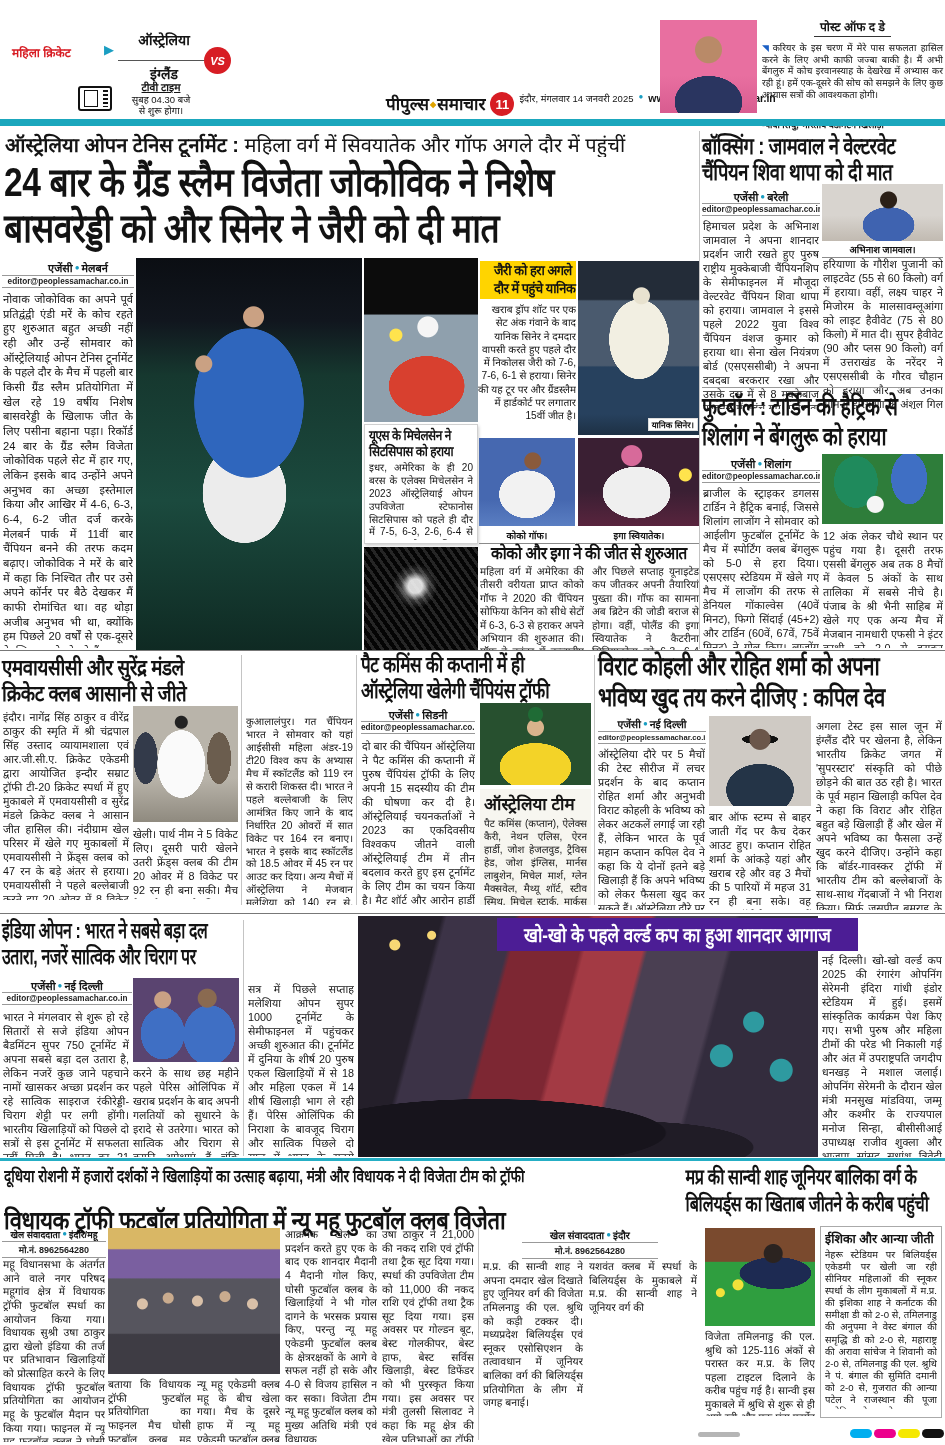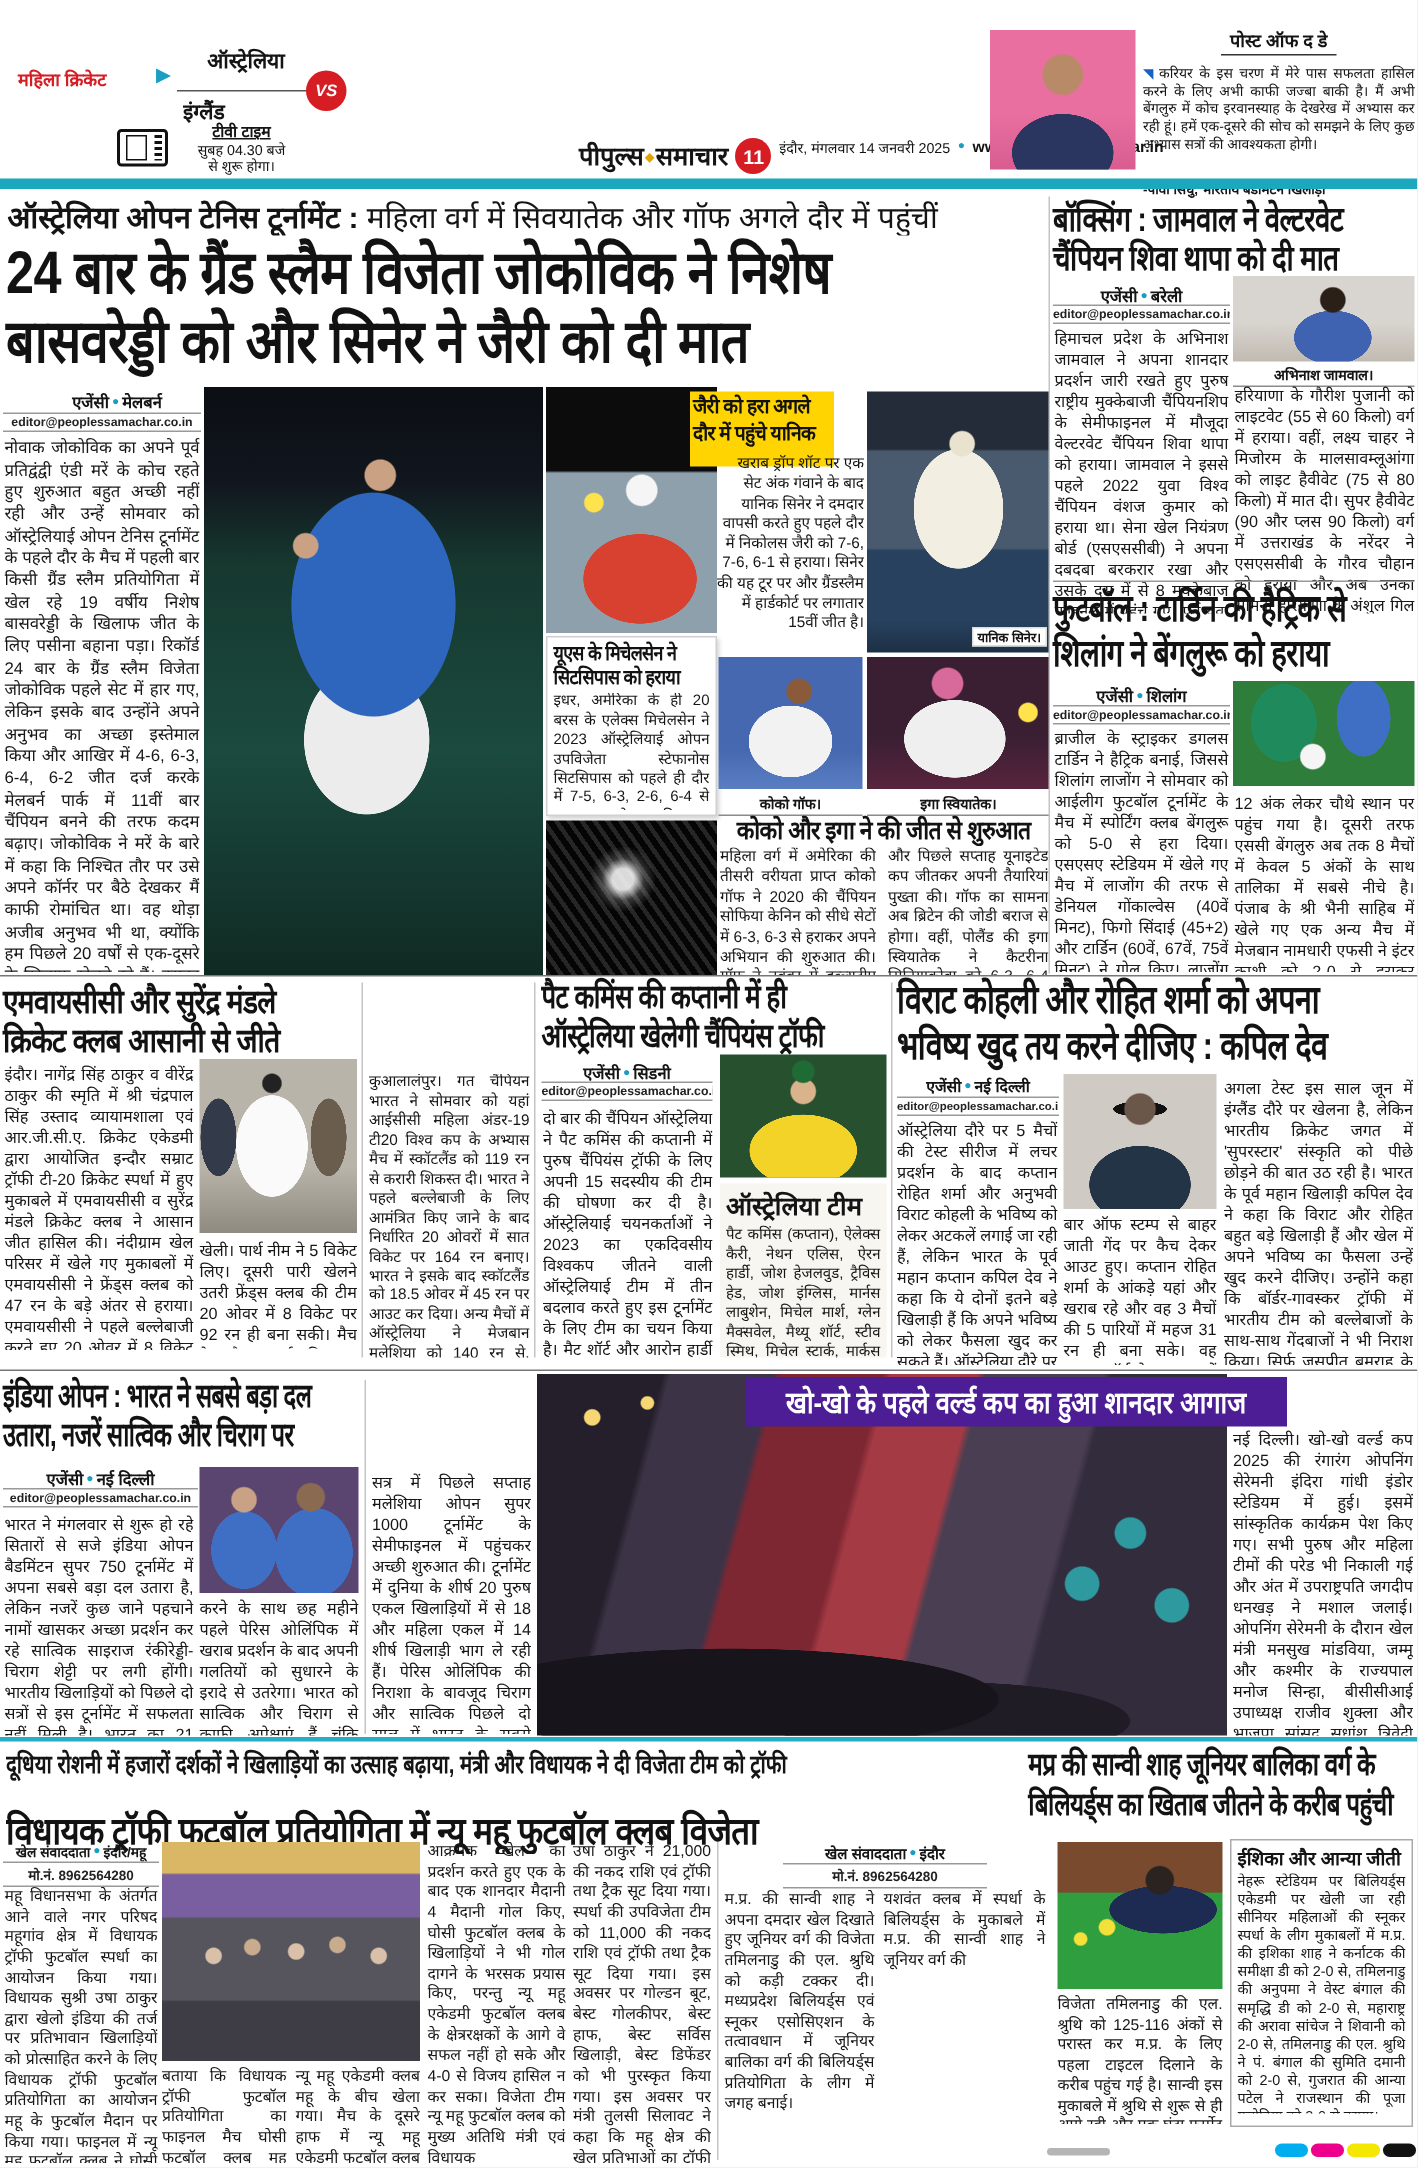--- a/index.html
+++ b/index.html
@@ -26,21 +26,21 @@
 </style>
 </head>
 <body>
 
 <div id="page">
 
   <div class="abs" style="left:12px;top:44px;width:92px;color:#d71d24;font-weight:700;font-size:12px;white-space:nowrap">महिला क्रिकेट</div>
   <span class="abs" style="left:104px;top:42px;color:#1a9ec2;font-size:13px">▶</span>
   <div class="abs nw" style="left:122px;top:30px;width:84px;text-align:center;font-weight:700;font-size:14px">ऑस्ट्रेलिया</div>
   <div class="hline" style="left:118px;top:60px;width:90px;background:#555"></div>
-  <div class="abs nw" style="left:122px;top:64px;width:84px;text-align:left;font-weight:700;font-size:14px">इंग्लैंड</div>
+  <div class="abs nw" style="left:122px;top:64px;width:84px;text-align:center;font-weight:700;font-size:14px">इंग्लैंड</div>
   <div class="abs" style="left:204px;top:47px;width:27px;height:27px;border-radius:50%;background:#d71d24;color:#fff;font-weight:800;font-style:italic;font-size:11px;display:flex;align-items:center;justify-content:center">
       <span>VS</span>
     </div>
   <div class="tv" style="left:78px;top:86px"></div>
   <div class="abs nw" style="left:116px;top:80px;width:90px;text-align:center;font-weight:700;font-size:10.5px;text-decoration:underline">टीवी टाइम</div>
   <div class="abs nw" style="left:116px;top:93px;width:90px;text-align:center;font-size:9.5px">सुबह 04.30 बजे</div>
   <div class="abs nw" style="left:116px;top:104px;width:90px;text-align:center;font-size:9.5px">से शुरू होगा।</div>
 
 
   <div class="abs" style="left:386px;top:92px;width:280px;height:26px;display:flex;align-items:flex-start;gap:5px;white-space:nowrap">
@@ -77,21 +77,21 @@
   <div class="abs" style="left:364px;top:424px;width:114px;height:120px;background:#fff;border:1px solid #d0d0d0;box-shadow:1px 2px 3px rgba(0,0,0,.18);padding:3px 4px;box-sizing:border-box">
     <div class="hl" style="font-size:13.5px;line-height:1.2">
       <span class="ln" style="transform:scaleX(.88)">यूएस के मिचेलसेन ने</span>
       <span class="ln" style="transform:scaleX(.88)">सिटसिपास को हराया</span>
     </div>
     <div class="bd" style="font-size:10px;line-height:1.28;margin-top:2px;height:78px">इधर, अमेरिका के ही 20 बरस के एलेक्स मिचेलसेन ने 2023 ऑस्ट्रेलियाई ओपन उपविजेता स्टेफानोस सिटसिपास को पहले ही दौर में 7-5, 6-3, 2-6, 6-4 से हराकर उलटफेर कर दिया।</div>
   </div>
 
   <div class="ph" style="left:364px;top:547px;width:114px;height:103px;background:radial-gradient(circle at 45% 38%,rgba(255,255,255,.85) 0 7px,rgba(255,255,255,.2) 14px,transparent 22px),repeating-linear-gradient(55deg,#262626 0 3px,#050505 3px 7px)"></div>
 
-  <div class="abs" style="left:460px;top:261px;width:96px;height:50px;background:#ffd400;padding:1px 2px;box-sizing:border-box">
+  <div class="abs" style="left:480px;top:261px;width:96px;height:38px;background:#ffd400;padding:1px 14px;box-sizing:border-box">
     <div class="hl" style="font-size:13.5px;line-height:1.3">
       <span class="ln" style="transform:scaleX(.95)">जैरी को हरा अगले</span>
       <span class="ln" style="transform:scaleX(.95)">दौर में पहुंचे यानिक</span>
     </div>
   </div>
   <div class="abs" style="left:478px;top:303px;width:98px;height:120px;font-size:10.2px;line-height:1.3;text-align:right;overflow:hidden">खराब ड्रॉप शॉट पर एक सेट अंक गंवाने के बाद यानिक सिनेर ने दमदार वापसी करते हुए पहले दौर में निकोलस जैरी को 7-6, 7-6, 6-1 से हराया। सिनेर की यह टूर पर और ग्रैंडस्लैम में हार्डकोर्ट पर लगातार 15वीं जीत है।</div>
   <div class="ph" style="left:578px;top:261px;width:122px;height:174px;background:radial-gradient(circle at 52% 20%,#e8e2cf 0 8px,transparent 9px),radial-gradient(ellipse 30px 40px at 50% 45%,#f2efe2 0 99%,transparent 100%),linear-gradient(180deg,#232c38 0 22%,#4a5a6e 23% 60%,#27415e 61% 88%,#1d3044 100%)">
     <span class="chip">यानिक सिनेर।</span>
   </div>
 

